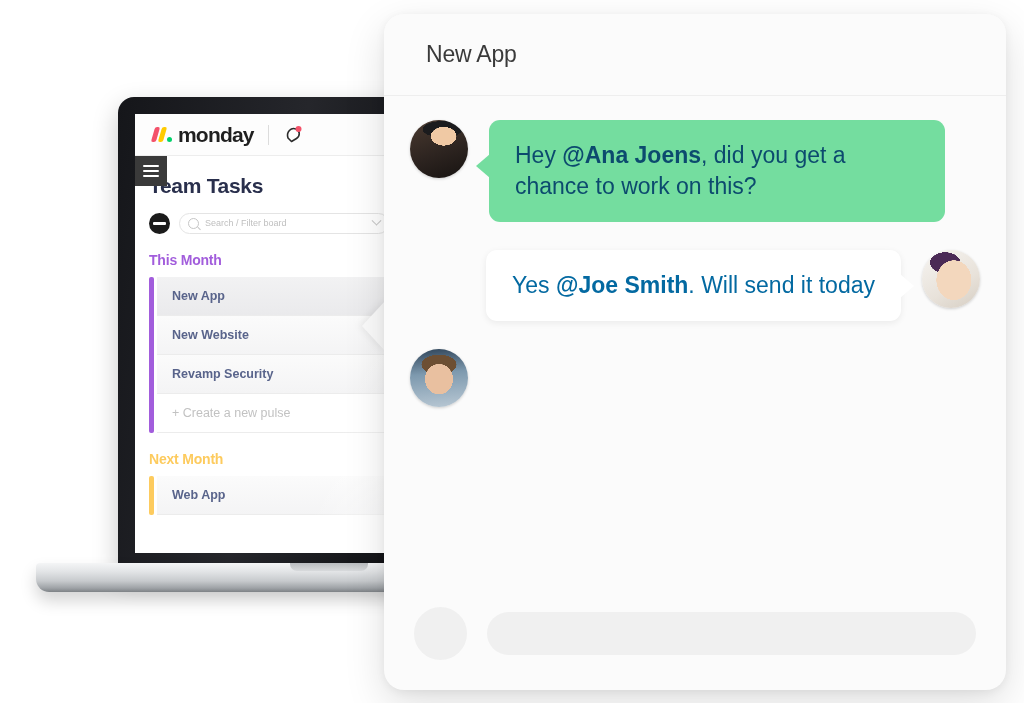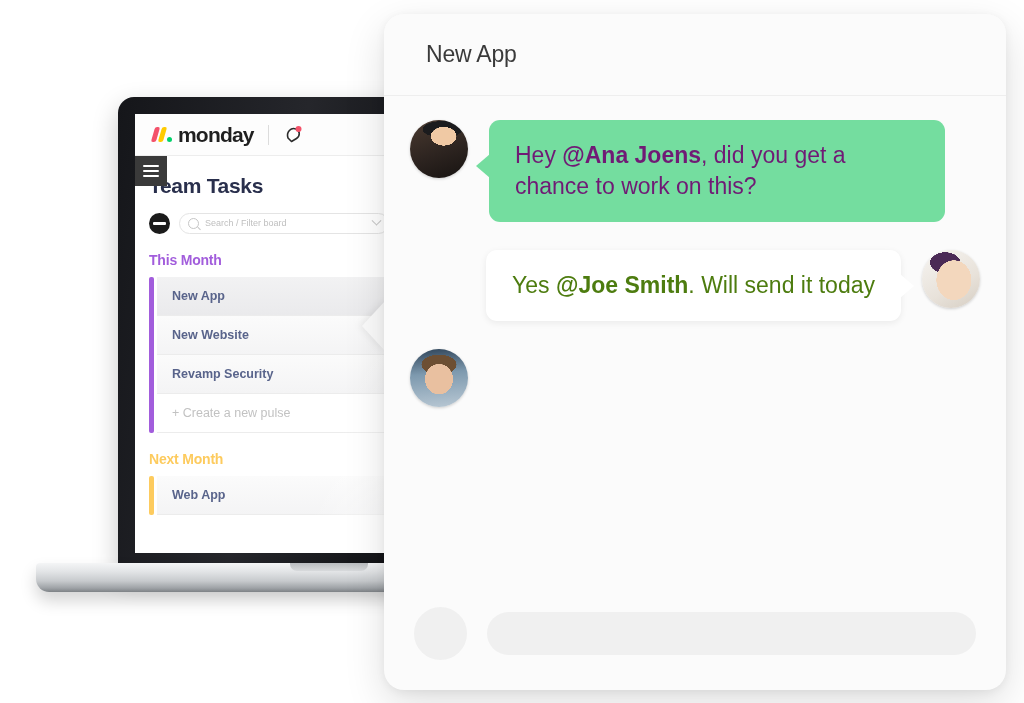--- a/index.html
+++ b/index.html
@@ -363,36 +363,36 @@
     position: relative;
     border-radius: 11px;
     padding: 20px 26px;
     font-size: 23px;
     line-height: 1.35;
     max-width: 456px;
     box-sizing: border-box;
   }
   .bubble.green {
     background: #74dd9f;
-    color: #701a75;
+    color: #0c4a6e;
     margin-left: 21px;
   }
   .bubble.green::before {
     content: "";
     position: absolute;
     left: -13px;
     top: 34px;
     width: 0; height: 0;
     border-top: 12px solid transparent;
     border-bottom: 12px solid transparent;
     border-right: 14px solid #74dd9f;
   }
   .bubble.white {
     background: #ffffff;
-    color: #4d7c0f;
+    color: #0369a1;
     margin-right: 21px;
     box-shadow: 0 2px 7px rgba(0,0,0,0.07);
   }
   .bubble.white::before {
     content: "";
     position: absolute;
     right: -13px;
     top: 24px;
     width: 0; height: 0;
     border-top: 12px solid transparent;

